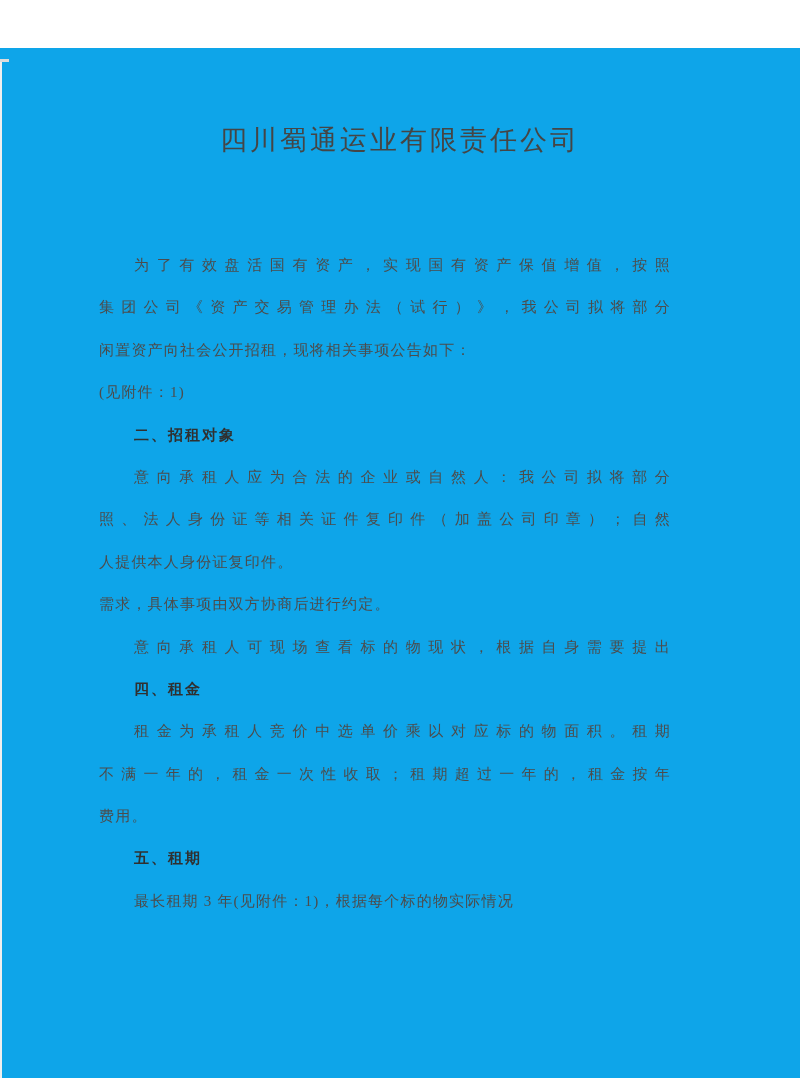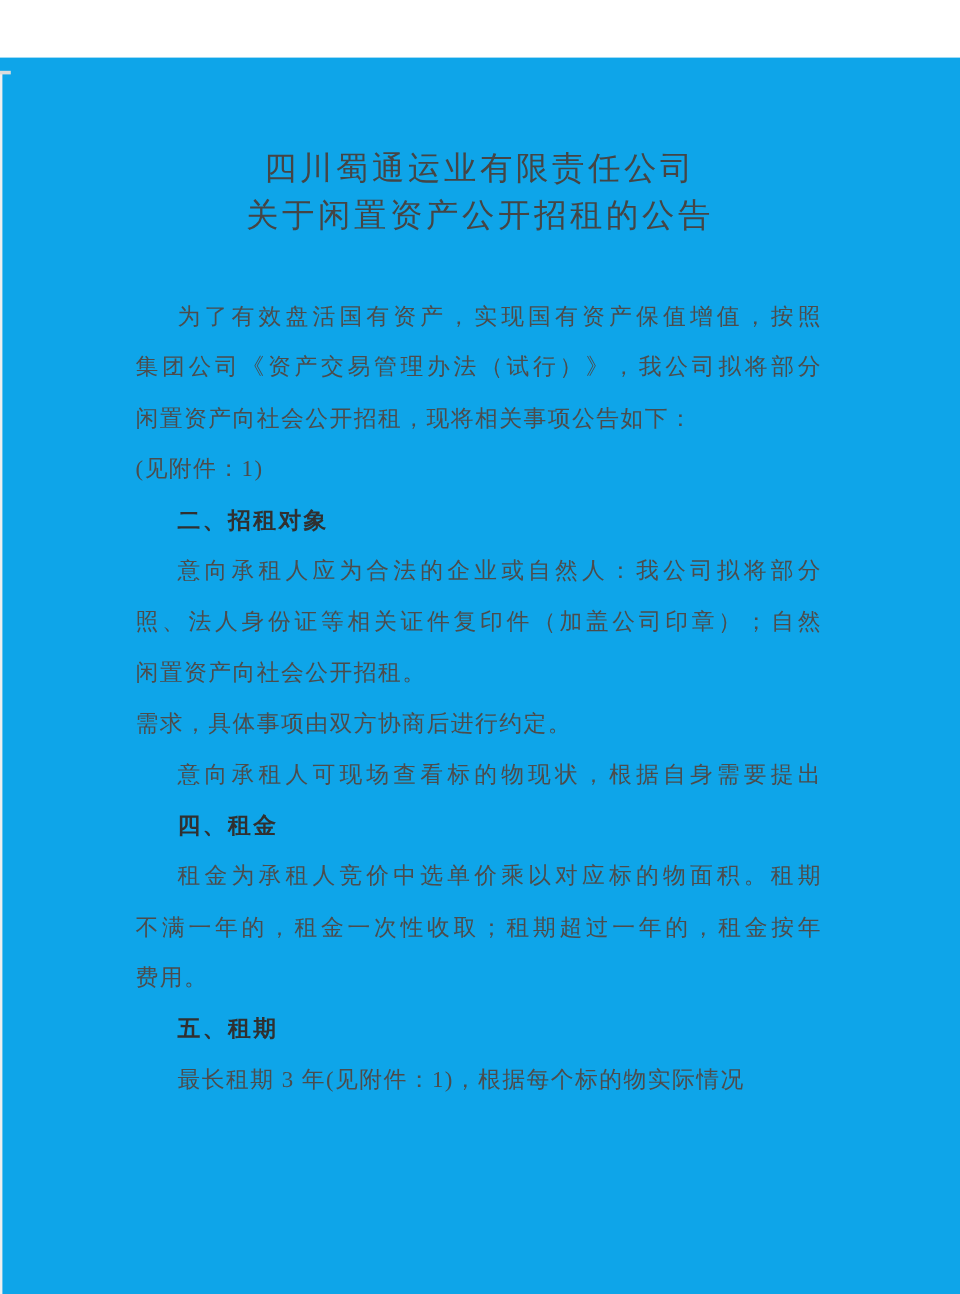--- a/index.html
+++ b/index.html
@@ -40,23 +40,23 @@
     text-align: center;
     font-size: 27px;
     line-height: 39px;
     letter-spacing: 3px;
     color: #454545;
     font-weight: 500;
   }
   
   .content {
     position: absolute;
-    top: 196px; left: 113px;
+    top: 196px; left: 99px;
     width: 572px;
-    font-size: 19px;
+    font-size: 15px;
     color: #4c4c4c;
   }
   .line {
     height: 42.4px;
     line-height: 42.4px;
     letter-spacing: 1.2px;
     text-align: left;
   }
   .line.fill {
     text-align: justify;
@@ -75,35 +75,34 @@
 <body>
 
 <div class="page">
 
   <div class="edge-left"></div>
   <div class="edge-left-dash"></div>
   <div class="bottom-rule"></div>
 
   <div class="titles">
     <div>四川蜀通运业有限责任公司</div>
-    <div>关于闲置资产公开招租的公告</div>
   </div>
 
   <div class="content">
 
     <div class="line indent fill">为了有效盘活国有资产，实现国有资产保值增值，按照</div>
     <div class="line fill">集团公司《资产交易管理办法（试行）》，我公司拟将部分</div>
     <div class="line">闲置资产向社会公开招租，现将相关事项公告如下：</div>
 
     <div class="line">(见附件：1)</div>
 
     <div class="line heading">二、招租对象</div>
     <div class="line indent fill">意向承租人应为合法的企业或自然人：我公司拟将部分</div>
     <div class="line fill">照、法人身份证等相关证件复印件（加盖公司印章）；自然</div>
-    <div class="line">闲置资产向社会公开招租。</div>
+    <div class="line">人提供本人身份证复印件。</div>
 
     <div class="line">需求，具体事项由双方协商后进行约定。</div>
     <div class="line indent fill">意向承租人可现场查看标的物现状，根据自身需要提出</div>
 
     <div class="line heading">四、租金</div>
     <div class="line indent fill">租金为承租人竞价中选单价乘以对应标的物面积。租期</div>
     <div class="line fill">不满一年的，租金一次性收取；租期超过一年的，租金按年</div>
     <div class="line">费用。</div>
 
     <div class="line heading">五、租期</div>

